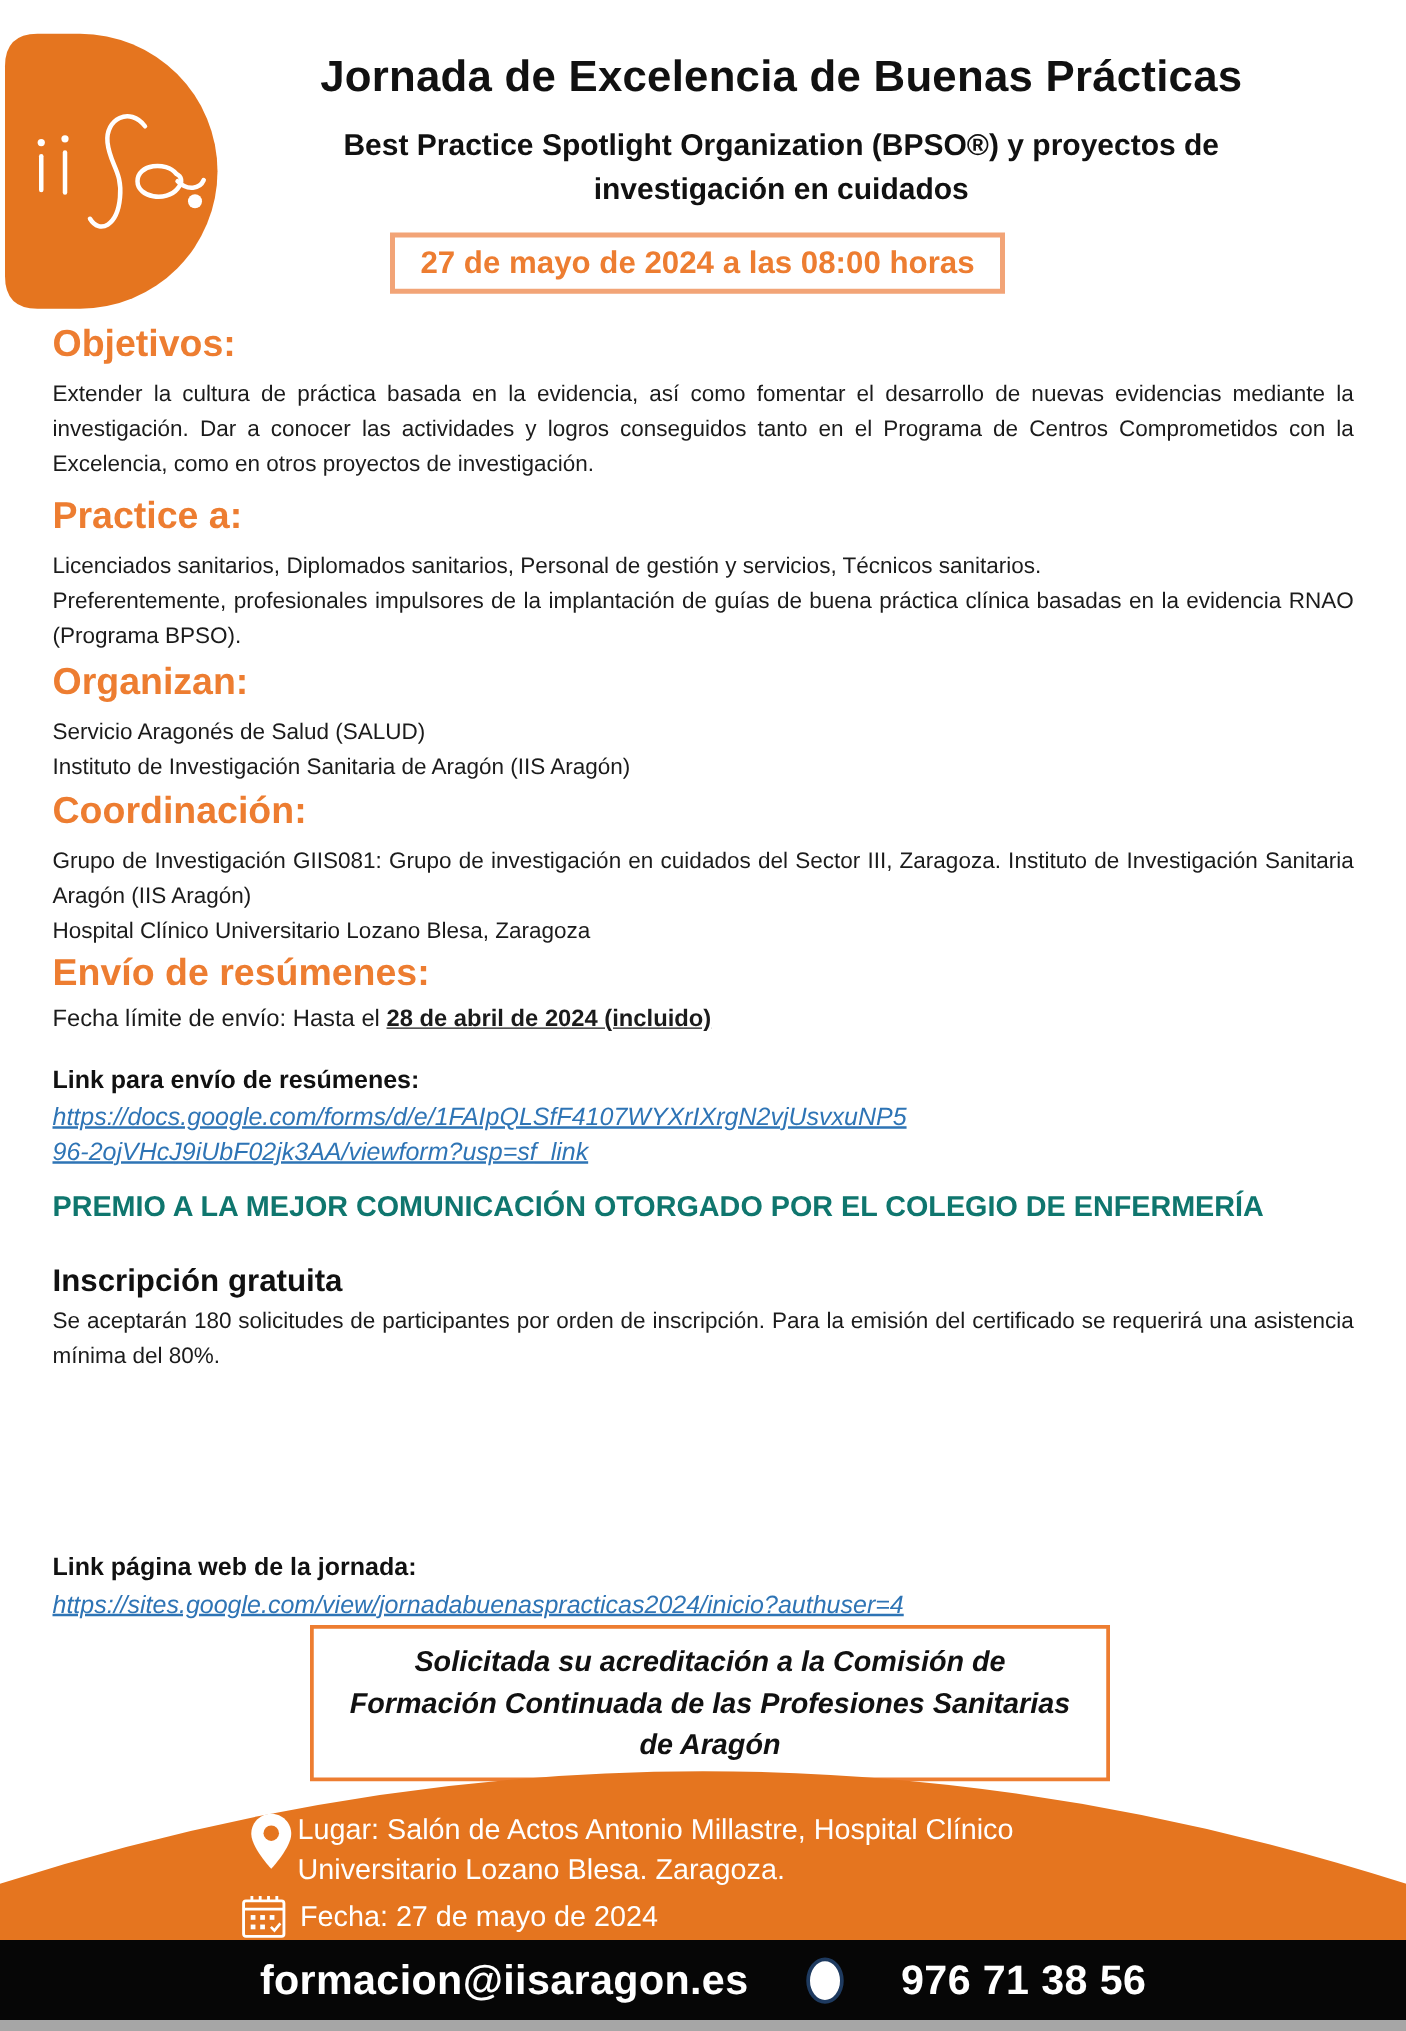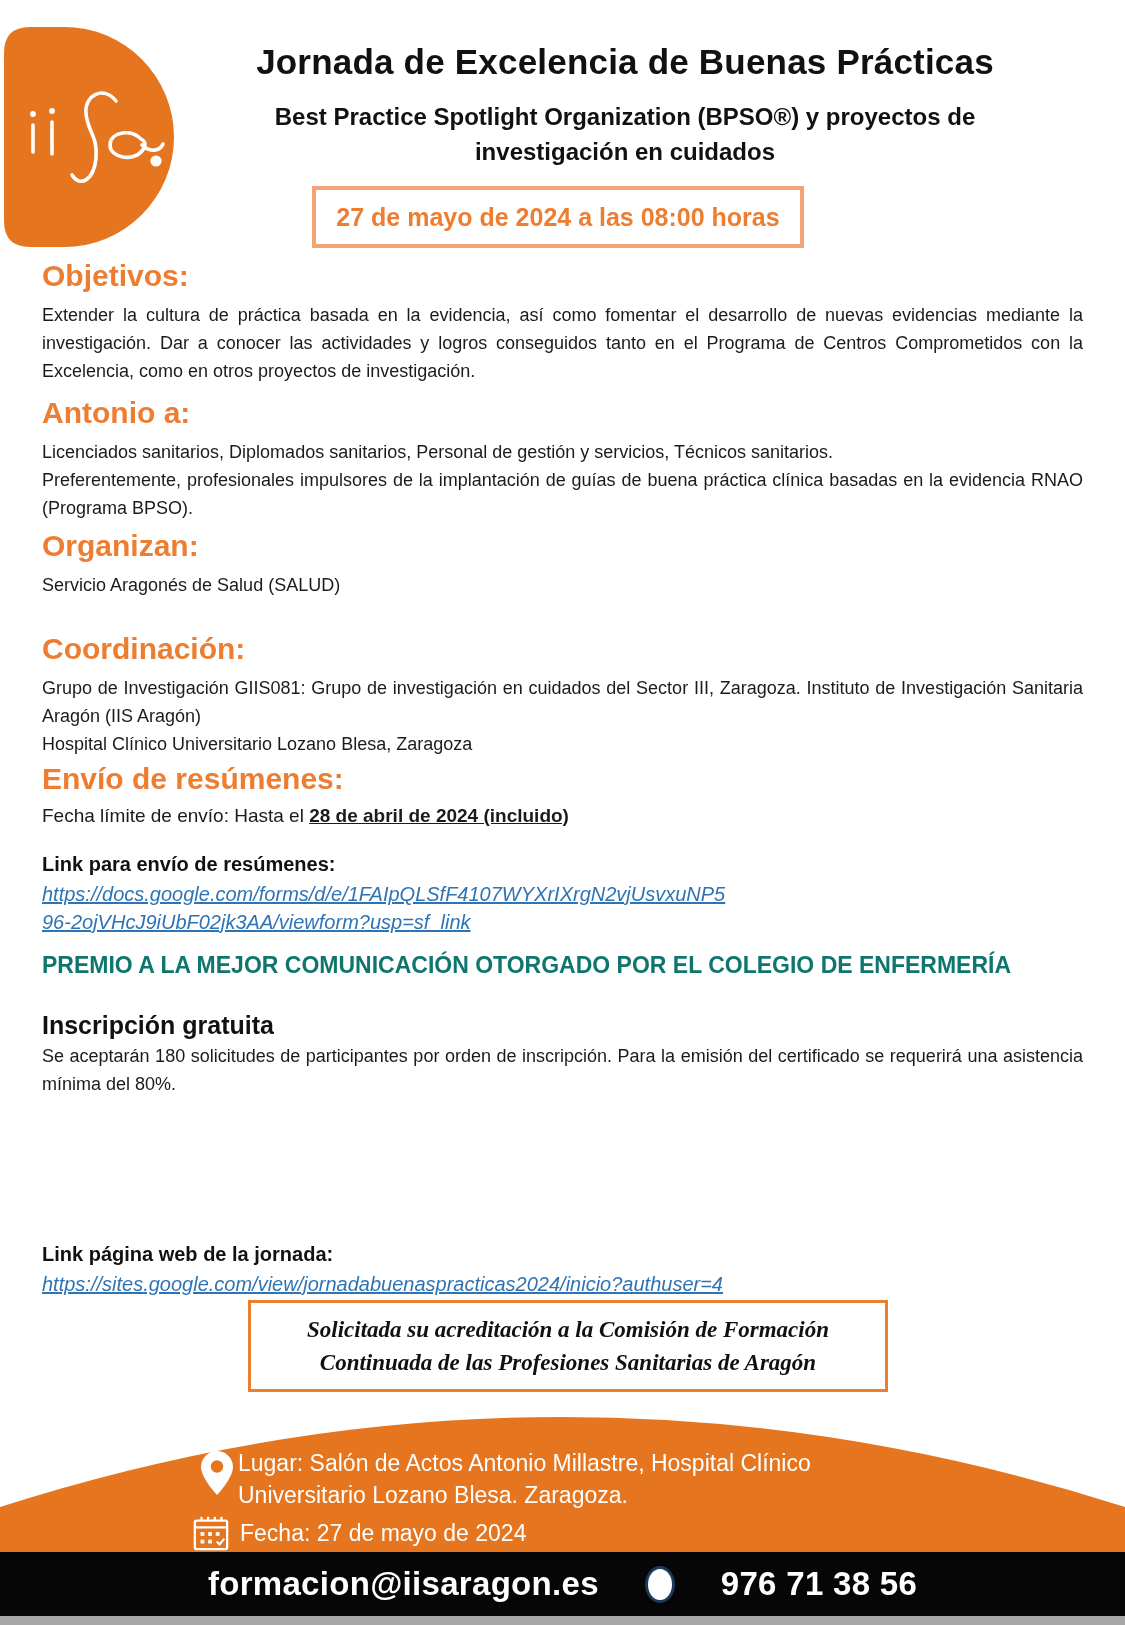--- a/index.html
+++ b/index.html
@@ -11,21 +11,21 @@
   .logo-wrap{position:absolute;left:0;top:25px;width:176px;height:224px;}
   .title{
     position:absolute;left:175px;top:42px;width:900px;text-align:center;
     font-size:35px;font-weight:bold;color:#111;letter-spacing:.2px;
   }
   .subtitle{position:absolute;left:175px;width:900px;text-align:center;
     font-size:24px;font-weight:bold;color:#111;}
   .subtitle.l1{top:103px;}
   .subtitle.l2{top:138px;}
   .date-box{
-    position:absolute;left:312px;top:186px;width:492px;height:62px;
+    position:absolute;left:312px;top:186px;width:492px;height:49px;
     border:4px solid #F2A477;box-sizing:border-box;
     display:flex;align-items:center;justify-content:center;
     font-size:25px;font-weight:bold;color:#ED7D31;background:#fff;
   }
   
   .sec{position:absolute;left:42px;width:1041px;}
   .h-orange{font-size:30px;font-weight:bold;color:#ED7D31;margin:0;line-height:34px;}
   .body-text{font-size:18px;line-height:28px;margin:8px 0 0 0;text-align:justify;color:#1b1b1b;}
   .body-line{font-size:18px;line-height:28px;margin:0;color:#1b1b1b;}
   .bold-label{font-size:20px;font-weight:bold;margin:0;color:#111;}
@@ -33,21 +33,21 @@
   .deadline b{text-decoration:underline;}
   a.doc-link{
     display:block;font-size:20px;line-height:28px;color:#2E74B5;
     text-decoration:underline;overflow-wrap:anywhere;word-break:break-all;font-style:italic;
   }
   .premio{font-size:23px;font-weight:bold;color:#0f766e;margin:0;}
   .gratuita{font-size:25px;font-weight:bold;margin:0;color:#111;}
   .accred-box{
     position:absolute;left:248px;top:1300px;width:640px;box-sizing:border-box;
     border:3px solid #ED7D31;padding:10px 24px;text-align:center;
-    font-style:italic;font-weight:bold;font-size:23px;line-height:33px;color:#111;background:#fff;font-family:Liberation Serif, serif;
+    font-style:italic;font-weight:bold;font-size:23px;line-height:33px;color:#111;background:#fff;
   }
   
   .dome{position:absolute;left:0;top:1380px;width:1125px;height:245px;}
   .pin{position:absolute;left:200px;top:1450px;width:34px;height:46px;}
   .lugar{position:absolute;left:238px;top:1447px;width:620px;
     font-size:23px;line-height:32px;color:#fff;}
   .cal{position:absolute;left:192px;top:1514px;width:38px;height:38px;}
   .fecha{position:absolute;left:240px;top:1520px;font-size:23px;color:#fff;}
   .black-bar{
     position:absolute;left:0;top:1552px;width:1125px;height:64px;background:#060606;
@@ -85,28 +85,29 @@
   <div class="date-box">
     <span>27 de mayo de 2024 a las 08:00 horas</span>
   </div>
 
   <div class="sec" style="top:259px">
     <h2 class="h-orange">Objetivos:</h2>
     <p class="body-text">Extender la cultura de práctica basada en la evidencia, así como fomentar el desarrollo de nuevas evidencias mediante la investigación. Dar a conocer las actividades y logros conseguidos tanto en el Programa de Centros Comprometidos con la Excelencia, como en otros proyectos de investigación.</p>
   </div>
 
   <div class="sec" style="top:396px">
-    <h2 class="h-orange">Antonio a:</h2>
+    <h2 class="h-orange">Practice a:</h2>
     <p class="body-line" style="margin-top:8px">Licenciados sanitarios, Diplomados sanitarios, Personal de gestión y servicios, Técnicos sanitarios.</p>
     <p class="body-text" style="margin-top:0">Preferentemente, profesionales impulsores de la implantación de guías de buena práctica clínica basadas en la evidencia RNAO (Programa BPSO).</p>
   </div>
 
   <div class="sec" style="top:529px">
     <h2 class="h-orange">Organizan:</h2>
     <p class="body-line" style="margin-top:8px">Servicio Aragonés de Salud (SALUD)</p>
+    <p class="body-line">Instituto de Investigación Sanitaria de Aragón (IIS Aragón)</p>
   </div>
 
   <div class="sec" style="top:632px">
     <h2 class="h-orange">Coordinación:</h2>
     <p class="body-text">Grupo de Investigación GIIS081: Grupo de investigación en cuidados del Sector III, Zaragoza. Instituto de Investigación Sanitaria Aragón (IIS Aragón)</p>
     <p class="body-line">Hospital Clínico Universitario Lozano Blesa, Zaragoza</p>
   </div>
 
   <div class="sec" style="top:762px">
     <h2 class="h-orange">Envío de resúmenes:</h2>

